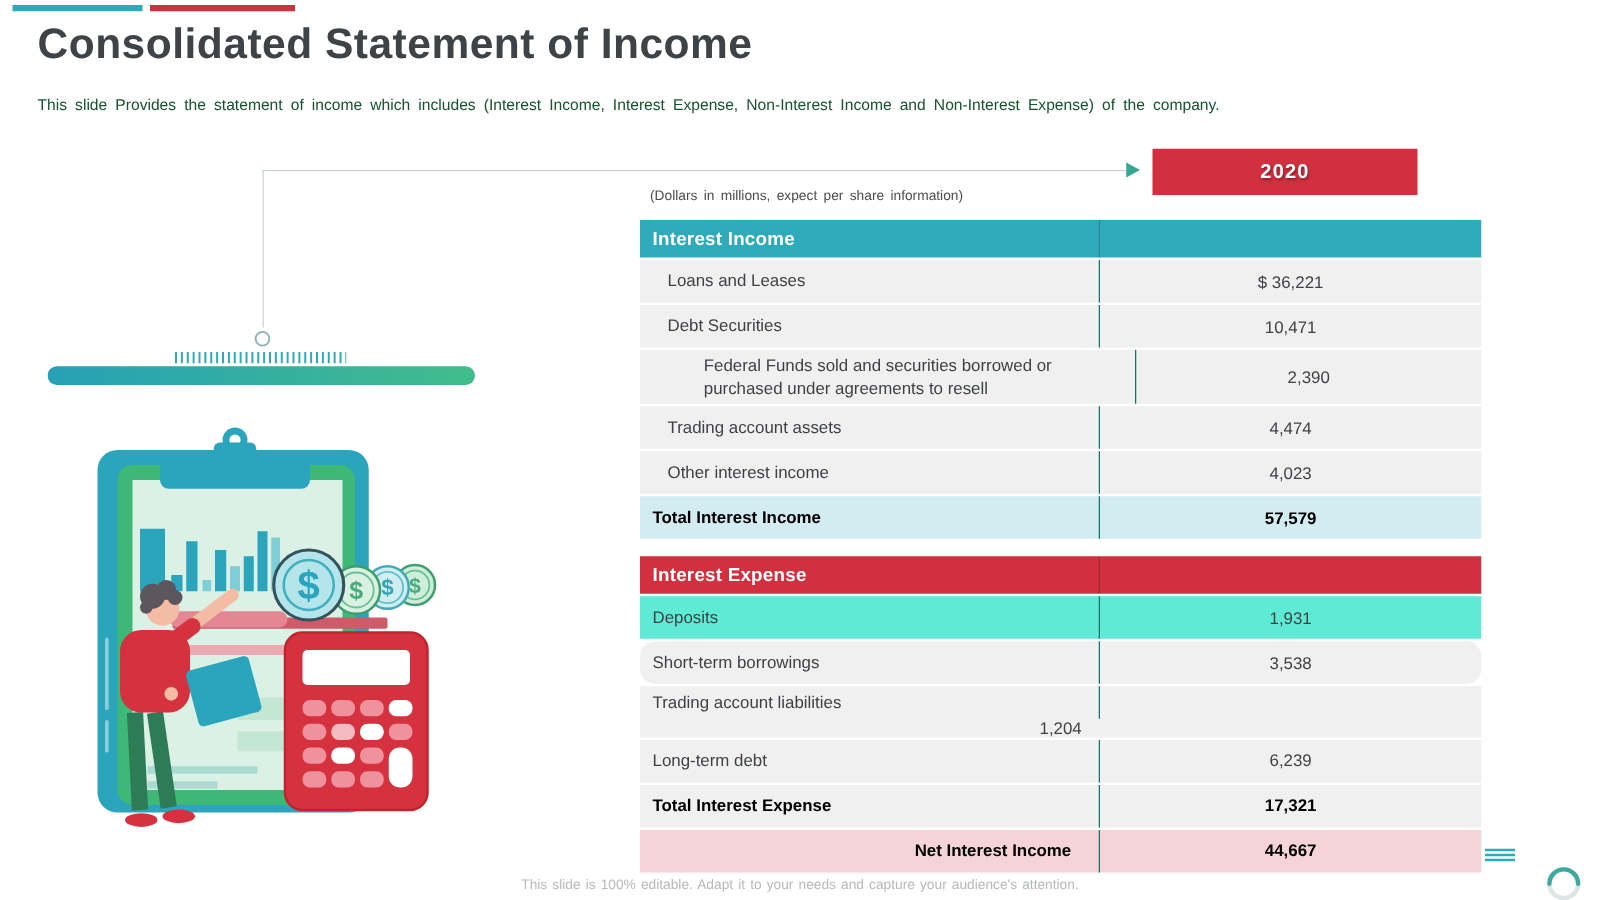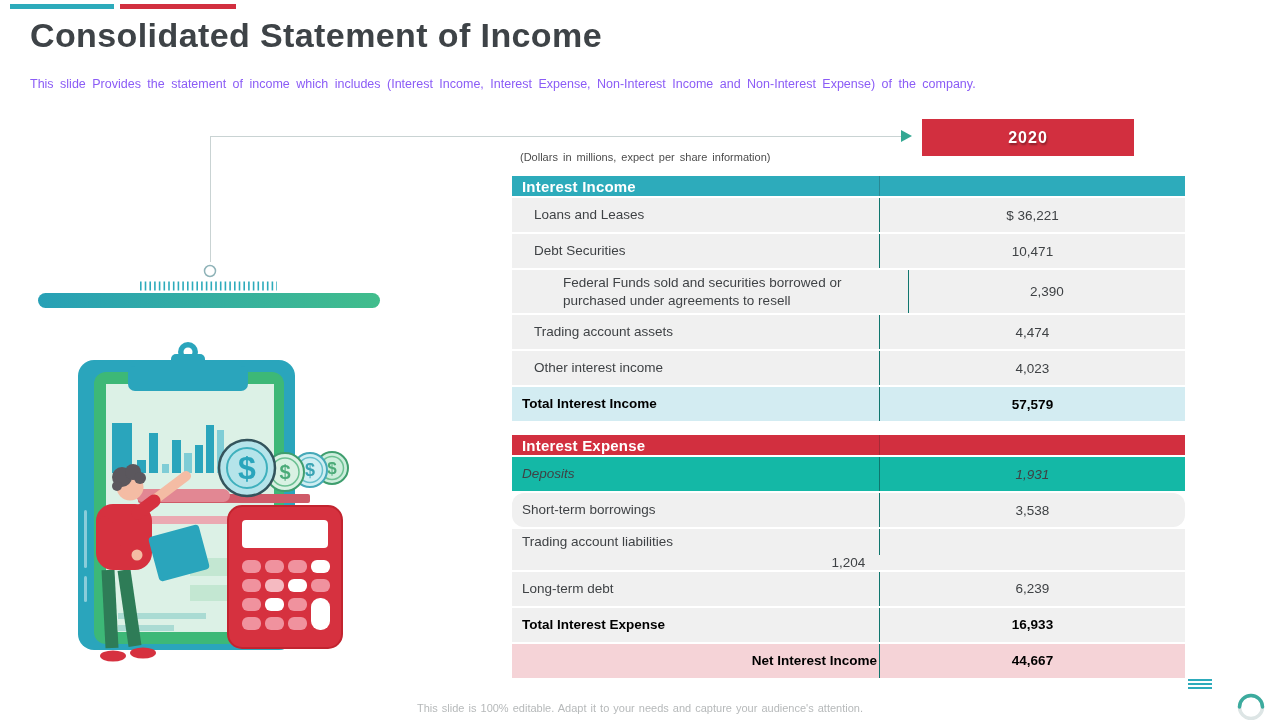--- a/index.html
+++ b/index.html
@@ -6,46 +6,46 @@
   html,body { width:1280px; height:720px; }
   body { background:#ffffff; font-family:"Liberation Sans", sans-serif; overflow:hidden; }
   .slide { position:relative; width:1280px; height:720px; background:#fff; }
 
   .accent { position:absolute; top:4px; height:5px; }
   .accent.teal { left:10px; width:104px; background:#2dabbb; }
   .accent.red  { left:120px; width:116px; background:#d22f3f; }
 
   .title { position:absolute; left:30px; top:16px; font-size:34px; font-weight:bold;
            color:#3e4347; letter-spacing:.4px; }
-  .subtitle { position:absolute; left:30px; top:77px; font-size:12.5px; color:#8b5cf6;
+  .subtitle { position:absolute; left:30px; top:77px; font-size:12.5px; color:#14532d;
               word-spacing:3px; width:990px; }
 
   .hline { position:absolute; left:210px; top:136px; width:691px; height:1px; background:#c9d3d3; }
   .vline { position:absolute; left:210px; top:136px; width:1px; height:126px; background:#c9d3d3; }
   .arrow { position:absolute; left:901px; top:130px; width:0; height:0;
            border-top:6.5px solid transparent; border-bottom:6.5px solid transparent;
            border-left:11px solid #34a893; }
   .year-badge { position:absolute; left:922px; top:119px; width:212px; height:37px;
                 background:#d22f3f; color:#fff; font-size:16px; font-weight:bold;
                 text-align:center; line-height:37px; letter-spacing:1px;
                 text-shadow:1px 2px 2px rgba(0,0,0,.35); }
   .note { position:absolute; left:520px; top:151px; font-size:11px; color:#4c4c4c; word-spacing:2px; }
 
   .stable { position:absolute; left:512px; top:176px; width:673px; }
   .sec + .sec { margin-top:14px; }
-  .sec-header { display:flex; height:20px; margin-bottom:2px; }
+  .sec-header { display:flex; height:30px; margin-bottom:2px; }
   .sec-header .hl { width:368px; display:flex; align-items:center; padding-left:10px;
                     color:#fff; font-weight:bold; font-size:15px; letter-spacing:.2px;
                     border-right:1.5px solid rgba(30,30,30,.25); }
   .sec-header .hr { flex:1; }
   .trow { display:flex; min-height:34px; margin-bottom:2px; font-size:13.5px; color:#3f4245; }
   .trow .lbl { width:368px; display:flex; align-items:center; line-height:1.3;
                padding:4px 30px 4px 10px; border-right:1px solid #0f766e; }
   .trow .lbl.indent { padding-left:22px; }
-  .trow .lbl.right { justify-content:flex-end; padding-right:2px; }
+  .trow .lbl.right { justify-content:flex-end; padding-right:22px; }
   .trow .val { flex:1; display:flex; align-items:center; justify-content:center; }
   .trow.bold { font-weight:bold; color:#000000; }
 
   .illus { position:absolute; left:38px; top:258px; width:352px; height:412px; }
 
   .footer { position:absolute; left:0; top:702px; width:100%; text-align:center;
             font-size:11px; color:#b6b9ba; word-spacing:1px; }
   .menu { position:absolute; left:1188px; top:679px; width:24px; }
   .menu span { display:block; width:24px; height:2px; background:#2dabbb; margin-bottom:2px; }
   .ring { position:absolute; left:1235px; top:691px; }
@@ -204,39 +204,39 @@
         <div class="trow bold" style="background: rgb(211, 236, 242);">
           <div class="lbl">Total Interest Income</div>
           <div class="val">57,579</div>
         </div>
       </div>
       <div class="sec">
         <div class="sec-header" style="background: rgb(210, 47, 63);">
           <div class="hl">Interest Expense</div>
           <div class="hr"></div>
         </div>
-        <div class="trow" style="background: #14b8a6; font-style: italic;">
+        <div class="trow" style="background: #5eead4;">
           <div class="lbl">Deposits</div>
           <div class="val">1,931</div>
         </div>
         <div class="trow" style="background: rgb(240, 240, 240); border-radius: 12px;">
           <div class="lbl">Short-term borrowings</div>
           <div class="val">3,538</div>
         </div>
         <div class="trow" style="background: rgb(240, 240, 240); flex-direction: column;">
           <div class="lbl">Trading account liabilities</div>
           <div class="val">1,204</div>
         </div>
         <div class="trow" style="background: rgb(240, 240, 240);">
           <div class="lbl">Long-term debt</div>
           <div class="val">6,239</div>
         </div>
         <div class="trow bold" style="background: rgb(240, 240, 240);">
           <div class="lbl">Total Interest Expense</div>
-          <div class="val">16,933</div>
+          <div class="val">17,321</div>
         </div>
         <div class="trow bold" style="background: rgb(245, 211, 215);">
           <div class="lbl right">Net Interest Income</div>
           <div class="val">44,667</div>
         </div>
       </div>
     </div>
 
   <div class="footer">This slide is 100% editable. Adapt it to your needs and capture your audience's attention.</div>
 

